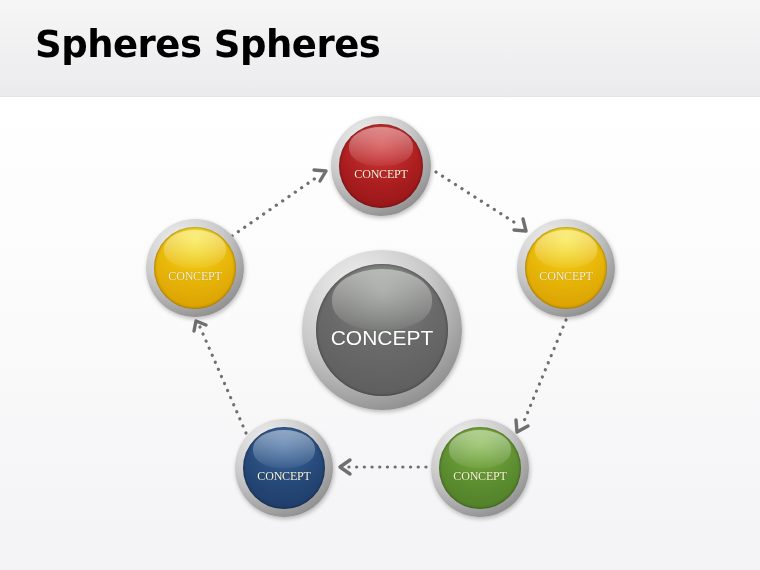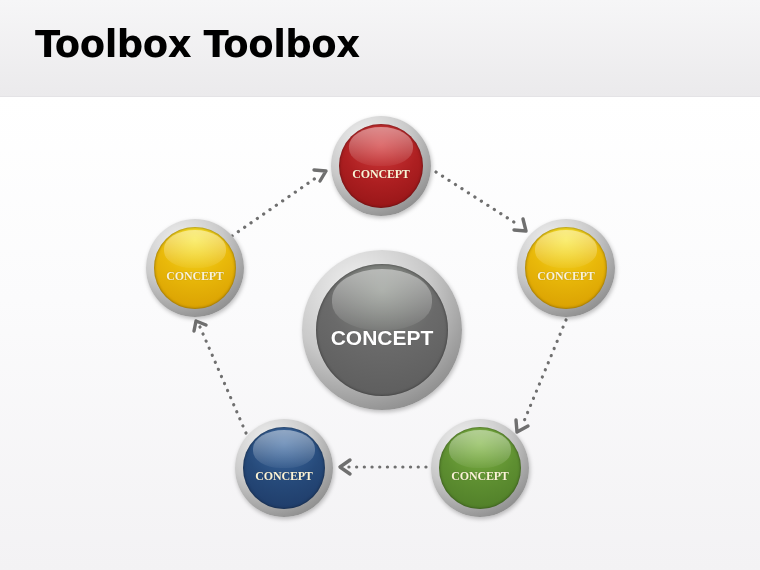--- a/index.html
+++ b/index.html
@@ -28,34 +28,34 @@
       position: absolute; border-radius: 50%;
       display: flex; align-items: center; justify-content: center;
       box-shadow: inset 0 0 3px rgba(0,0,0,0.5);
     }
     .node .inner::before {
       content: ""; position: absolute; left: 12%; top: 4%; width: 76%; height: 46%;
       border-radius: 50% 50% 45% 45%;
       background: linear-gradient(180deg, rgba(255,255,255,0.45), rgba(255,255,255,0.05));
     }
     .node .label {
-      position: relative; font-family: "Liberation Serif", serif; font-weight: bold;
+      position: relative; font-family: "Liberation Serif", serif; font-weight: normal;
       font-size: 12px; color: #fbf3d6; letter-spacing: -0.2px;
       text-shadow: 0 0 1px rgba(0,0,0,0.3);
       margin-top: 16px;
     }
     .node.center .label {
       font-family: "Liberation Sans", sans-serif; font-size: 21px; color: #ffffff; letter-spacing: 0;
     }
   </style>
 </head>
 <body>
 
 <div class="header">
-  <div class="title">Toolbox Toolbox</div>
+  <div class="title">Spheres Spheres</div>
 </div>
 
 <svg class="arrows" width="760" height="570">
   <g stroke="#6f6f6f" stroke-width="3.2" stroke-linecap="round" stroke-dasharray="0.1 7.6" fill="none">
     <line x1="232" y1="236" x2="320" y2="175"></line>
     <line x1="436" y1="172" x2="520" y2="226"></line>
     <line x1="566" y1="320" x2="522" y2="426"></line>
     <line x1="426" y1="467" x2="348" y2="467"></line>
     <line x1="246" y1="433" x2="200" y2="327"></line>
   </g>

